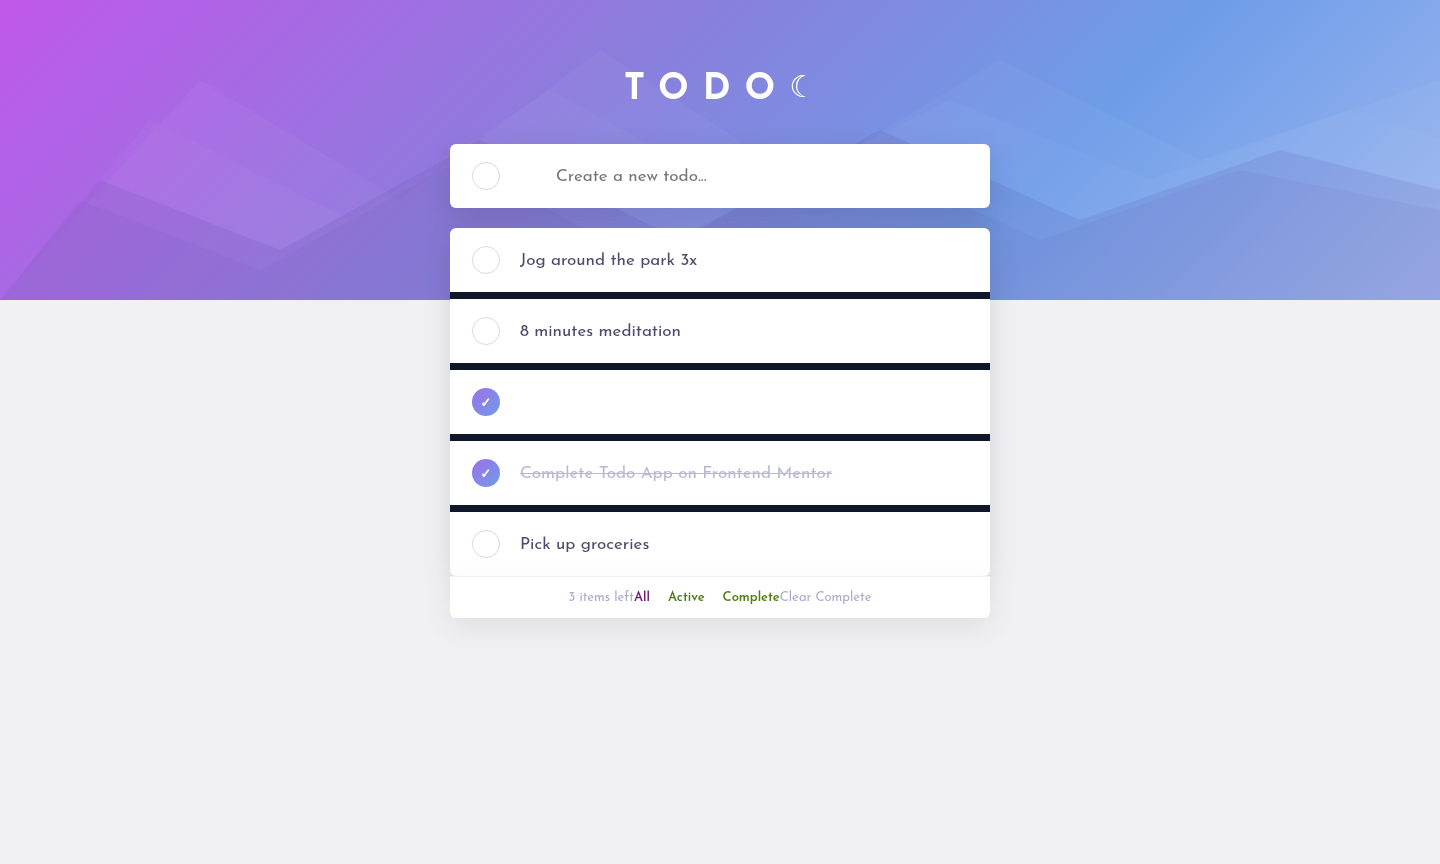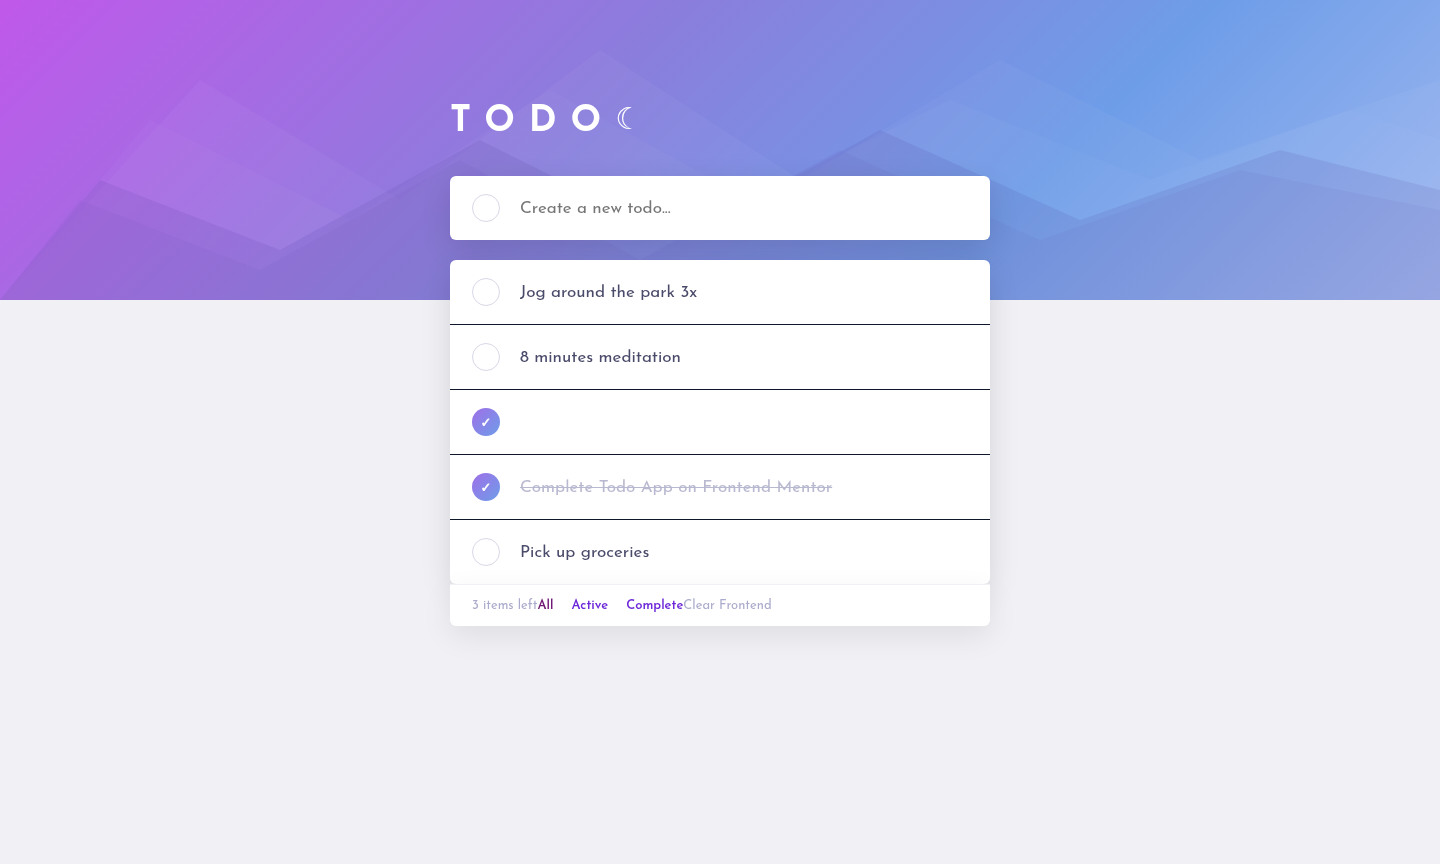--- a/index.html
+++ b/index.html
@@ -44,23 +44,23 @@
       width: 100%;
       height: 100%;
       display: flex;
       flex-direction: column;
       align-items: center;
     }
 
     .header {
       width: 540px;
       display: flex;
-      justify-content: flex-start;
-      align-items: center;
-      margin-top: 104px;
+      justify-content: center;
+      align-items: center;
+      margin-top: 72px;
       margin-bottom: 36px;
     }
 
     .app-title {
       font-size: 36px;
       font-weight: 700;
       letter-spacing: 14px;
       color: #ffffff;
       text-transform: uppercase;
     }
@@ -74,20 +74,21 @@
 
     .new-todo-card {
       width: 540px;
       background: #ffffff;
       border-radius: 6px;
       display: flex;
       align-items: center;
       padding: 18px 22px;
       box-shadow: 0 10px 30px rgba(0,0,0,0.12);
       margin-bottom: 20px;
+      gap: 36px;
     }
 
     .circle-btn {
       width: 28px;
       height: 28px;
       border-radius: 50%;
       border: 1.5px solid #d8d8e8;
       background: transparent;
       cursor: pointer;
       flex-shrink: 0;
@@ -124,21 +125,21 @@
       background: #ffffff;
       border-radius: 6px;
       box-shadow: 0 10px 30px rgba(0,0,0,0.12);
       overflow: hidden;
     }
 
     .todo-item {
       display: flex;
       align-items: center;
       padding: 18px 22px;
-      border-bottom: 1px solid #0f172a;
+      border-bottom: 7px solid #0f172a;
       cursor: pointer;
     }
 
     .todo-item:last-child {
       border-bottom: none;
     }
 
     .todo-text {
       margin-left: 20px;
       font-size: 17px;
@@ -151,39 +152,39 @@
       color: #b8b8d0;
     }
 
     .footer {
       width: 540px;
       background: #ffffff;
       border-radius: 0 0 6px 6px;
       
       display: flex;
       align-items: center;
-      justify-content: flex-start;
+      justify-content: center;
       padding: 14px 22px;
       font-size: 13px;
       color: #aaaacc;
       box-shadow: 0 10px 30px rgba(0,0,0,0.08);
       border-top: 1px solid #f0f0f5;
     }
 
     .filter-group {
       display: flex;
       gap: 18px;
     }
 
     .filter-btn {
       background: none;
       border: none;
       cursor: pointer;
       font-size: 13px;
-      color: #6d28d9;
+      color: #4d7c0f;
       font-weight: 600;
       font-family: inherit;
       padding: 0;
     }
 
     .filter-btn.active {
       color: #701a75;
     }
 
     .clear-btn {
@@ -251,15 +252,15 @@
     </div>
 
   <div class="footer" id="todo-footer">
 
   <span class="items-left">3 items left</span>
       <div class="filter-group">
         <button class="filter-btn active">All</button>
         <button class="filter-btn">Active</button>
         <button class="filter-btn">Complete</button>
       </div>
-      <button class="clear-btn">Clear Frontend</button>
+      <button class="clear-btn">Clear Complete</button>
     </div>
 </div>
 
 </body></html>

